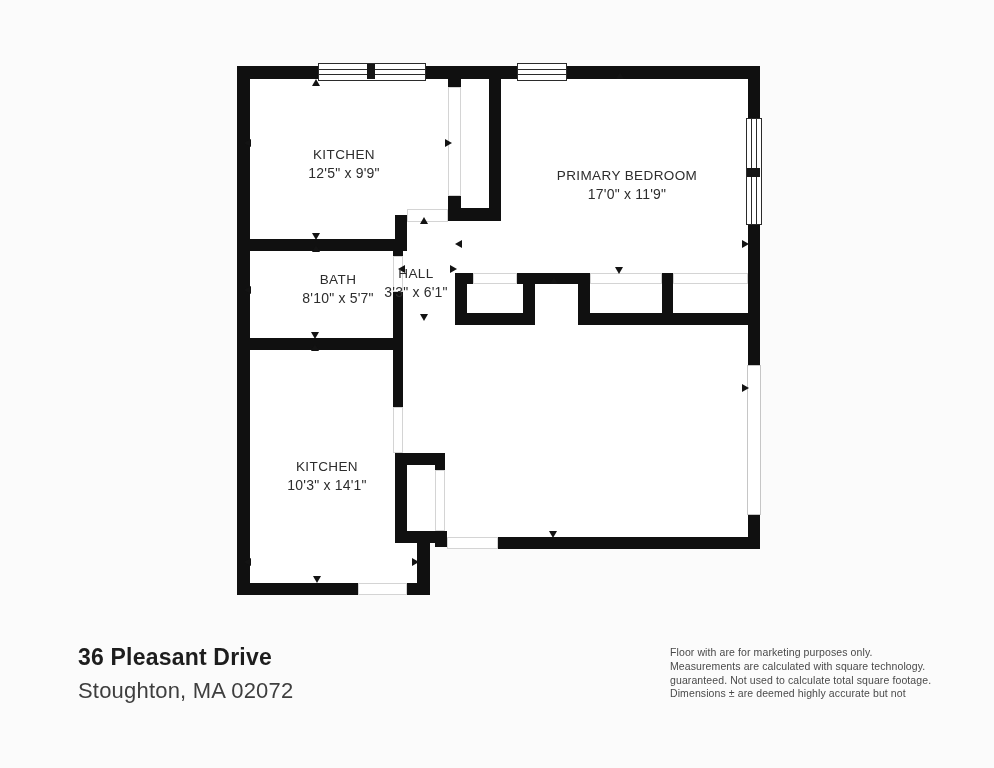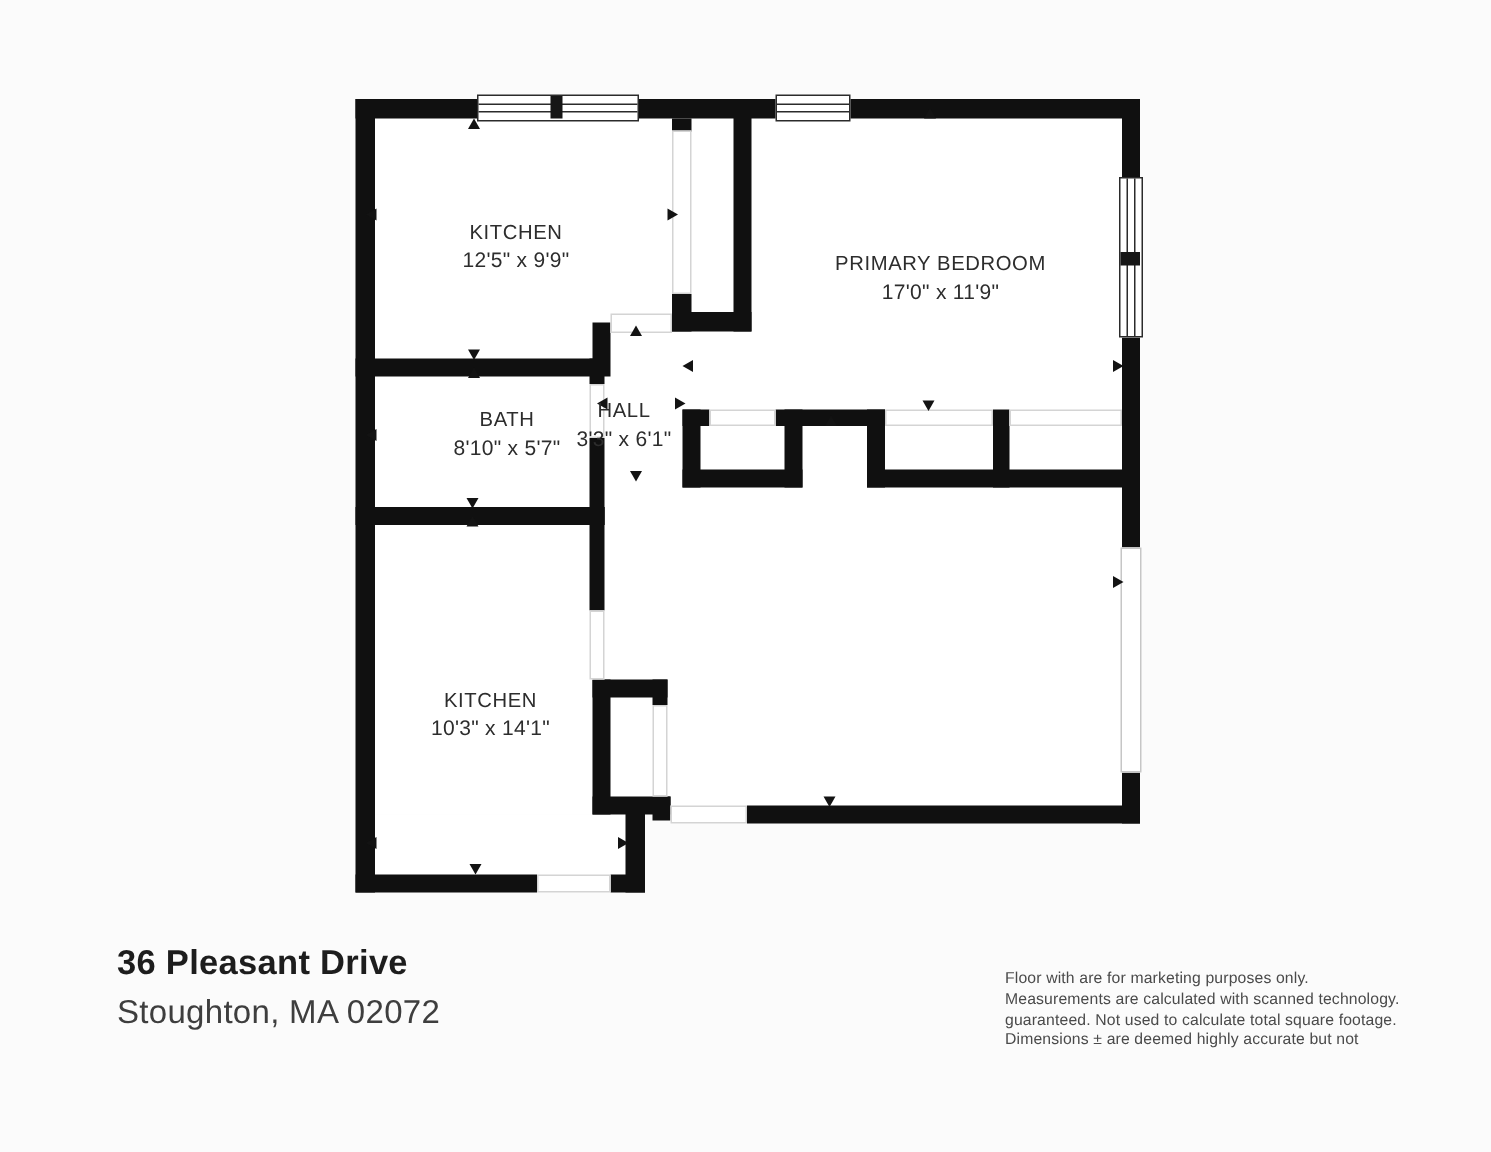--- a/index.html
+++ b/index.html
@@ -27,21 +27,21 @@
   .tri{position:absolute;width:0;height:0;}
   .tri-up{border-left:4px solid transparent;border-right:4px solid transparent;border-bottom:7px solid #131313;}
   .tri-down{border-left:4px solid transparent;border-right:4px solid transparent;border-top:7px solid #131313;}
   .tri-left{border-top:4px solid transparent;border-bottom:4px solid transparent;border-right:7px solid #131313;}
   .tri-right{border-top:4px solid transparent;border-bottom:4px solid transparent;border-left:7px solid #131313;}
   
   .room-label{position:absolute;transform:translateX(-50%);text-align:center;white-space:nowrap;color:#2d2d2d;}
   .rname{font-size:13.5px;letter-spacing:.4px;}
   .rdims{font-size:14px;margin-top:3px;letter-spacing:.2px;}
   
-  .address{position:absolute;left:78px;top:628px;color:#1d1d1d;}
+  .address{position:absolute;left:78px;top:644px;color:#1d1d1d;}
   .addr1{font-size:23px;font-weight:bold;letter-spacing:.2px;}
   .addr2{font-size:22px;font-weight:400;color:#3e3e3e;margin-top:7px;letter-spacing:.2px;}
   .disclaimer{position:absolute;left:670px;top:646px;color:#4a4a4a;font-size:10.5px;line-height:13.8px;letter-spacing:.1px;}
 </style>
 </head>
 <body>
 
 <div class="canvas">
 
   <div class="floor" style="left:243px;top:72px;width:512px;height:471px;"></div>
@@ -148,18 +148,18 @@
     <div class="rdims">10'3" x 14'1"</div>
   </div>
 
   <div class="address">
     <div class="addr1">36 Pleasant Drive</div>
     <div class="addr2">Stoughton, MA 02072</div>
   </div>
 
   <div class="disclaimer">
     <div>Floor with are for marketing purposes only.</div>
-    <div>Measurements are calculated with scanned technology.</div>
+    <div>Measurements are calculated with square technology.</div>
     <div>guaranteed. Not used to calculate total square footage.</div>
     <div>Dimensions ± are deemed highly accurate but not</div>
   </div>
 
 </div>
 
 </body></html>

